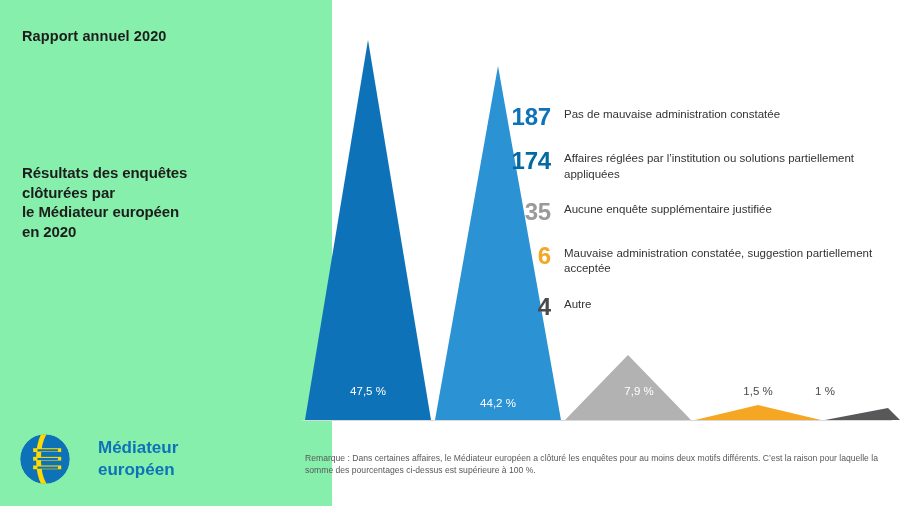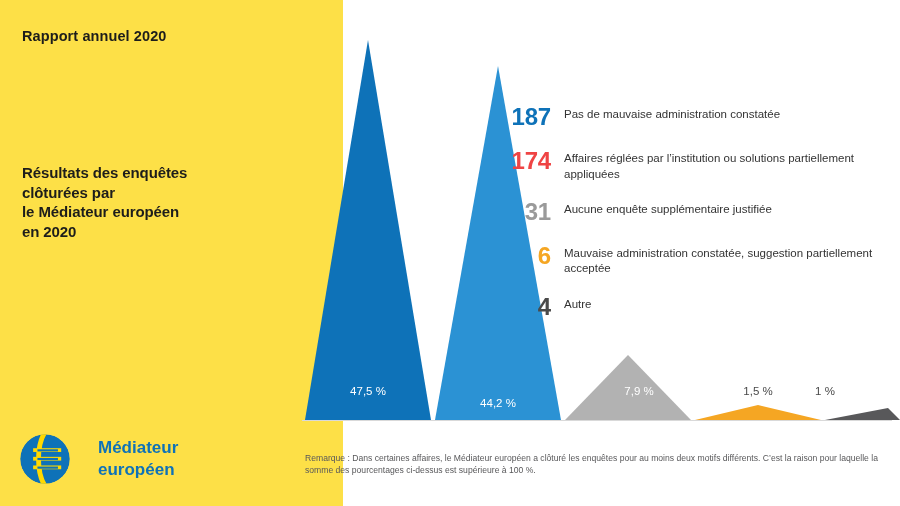--- a/index.html
+++ b/index.html
@@ -17,22 +17,21 @@
     font-family: "Liberation Sans", "DejaVu Sans", sans-serif;
     -webkit-font-smoothing: antialiased;
   }
 
   
   #left-panel {
     position: absolute;
     left: 0; top: 0;
     width: 332px;
     height: 506px;
-    background: #fde047;
-    padding-left: 11px;
+    background: #86efac;
   }
   #report-kicker {
     position: absolute;
     left: 22px;
     top: 28px;
     font-size: 14.5px;
     font-weight: bold;
     color: #1d1d1b;
     letter-spacing: 0.1px;
   }
@@ -116,21 +115,21 @@
   }
   .legend-label {
     flex: 1 1 auto;
     margin-left: 13px;
     font-size: 11.5px;
     line-height: 1.33;
     color: #333333;
     padding-top: 4px;
   }
   .v-darkblue  { color: #0e72b8; }
-  .v-lightblue { color: #ef4444; }
+  .v-lightblue { color: #0369a1; }
   .v-grey      { color: #9a9a9a; }
   .v-orange    { color: #F5A623; }
   .v-darkgrey  { color: #4a4a4a; }
 
   
   #footnote {
     position: absolute;
     left: 25px;
     top: 452px;
     width: 582px;
@@ -228,21 +227,21 @@
         <div class="legend-value v-darkblue">187</div>
         <div class="legend-label">Pas de mauvaise administration constatée</div>
       </div>
 
       <div class="legend-row">
         <div class="legend-value v-lightblue">174</div>
         <div class="legend-label">Affaires réglées par l’institution ou solutions partiellement appliquées</div>
       </div>
 
       <div class="legend-row">
-        <div class="legend-value v-grey">31</div>
+        <div class="legend-value v-grey">35</div>
         <div class="legend-label">Aucune enquête supplémentaire justifiée</div>
       </div>
 
       <div class="legend-row">
         <div class="legend-value v-orange">6</div>
         <div class="legend-label">Mauvaise administration constatée, suggestion partiellement acceptée</div>
       </div>
 
       <div class="legend-row">
         <div class="legend-value v-darkgrey">4</div>

